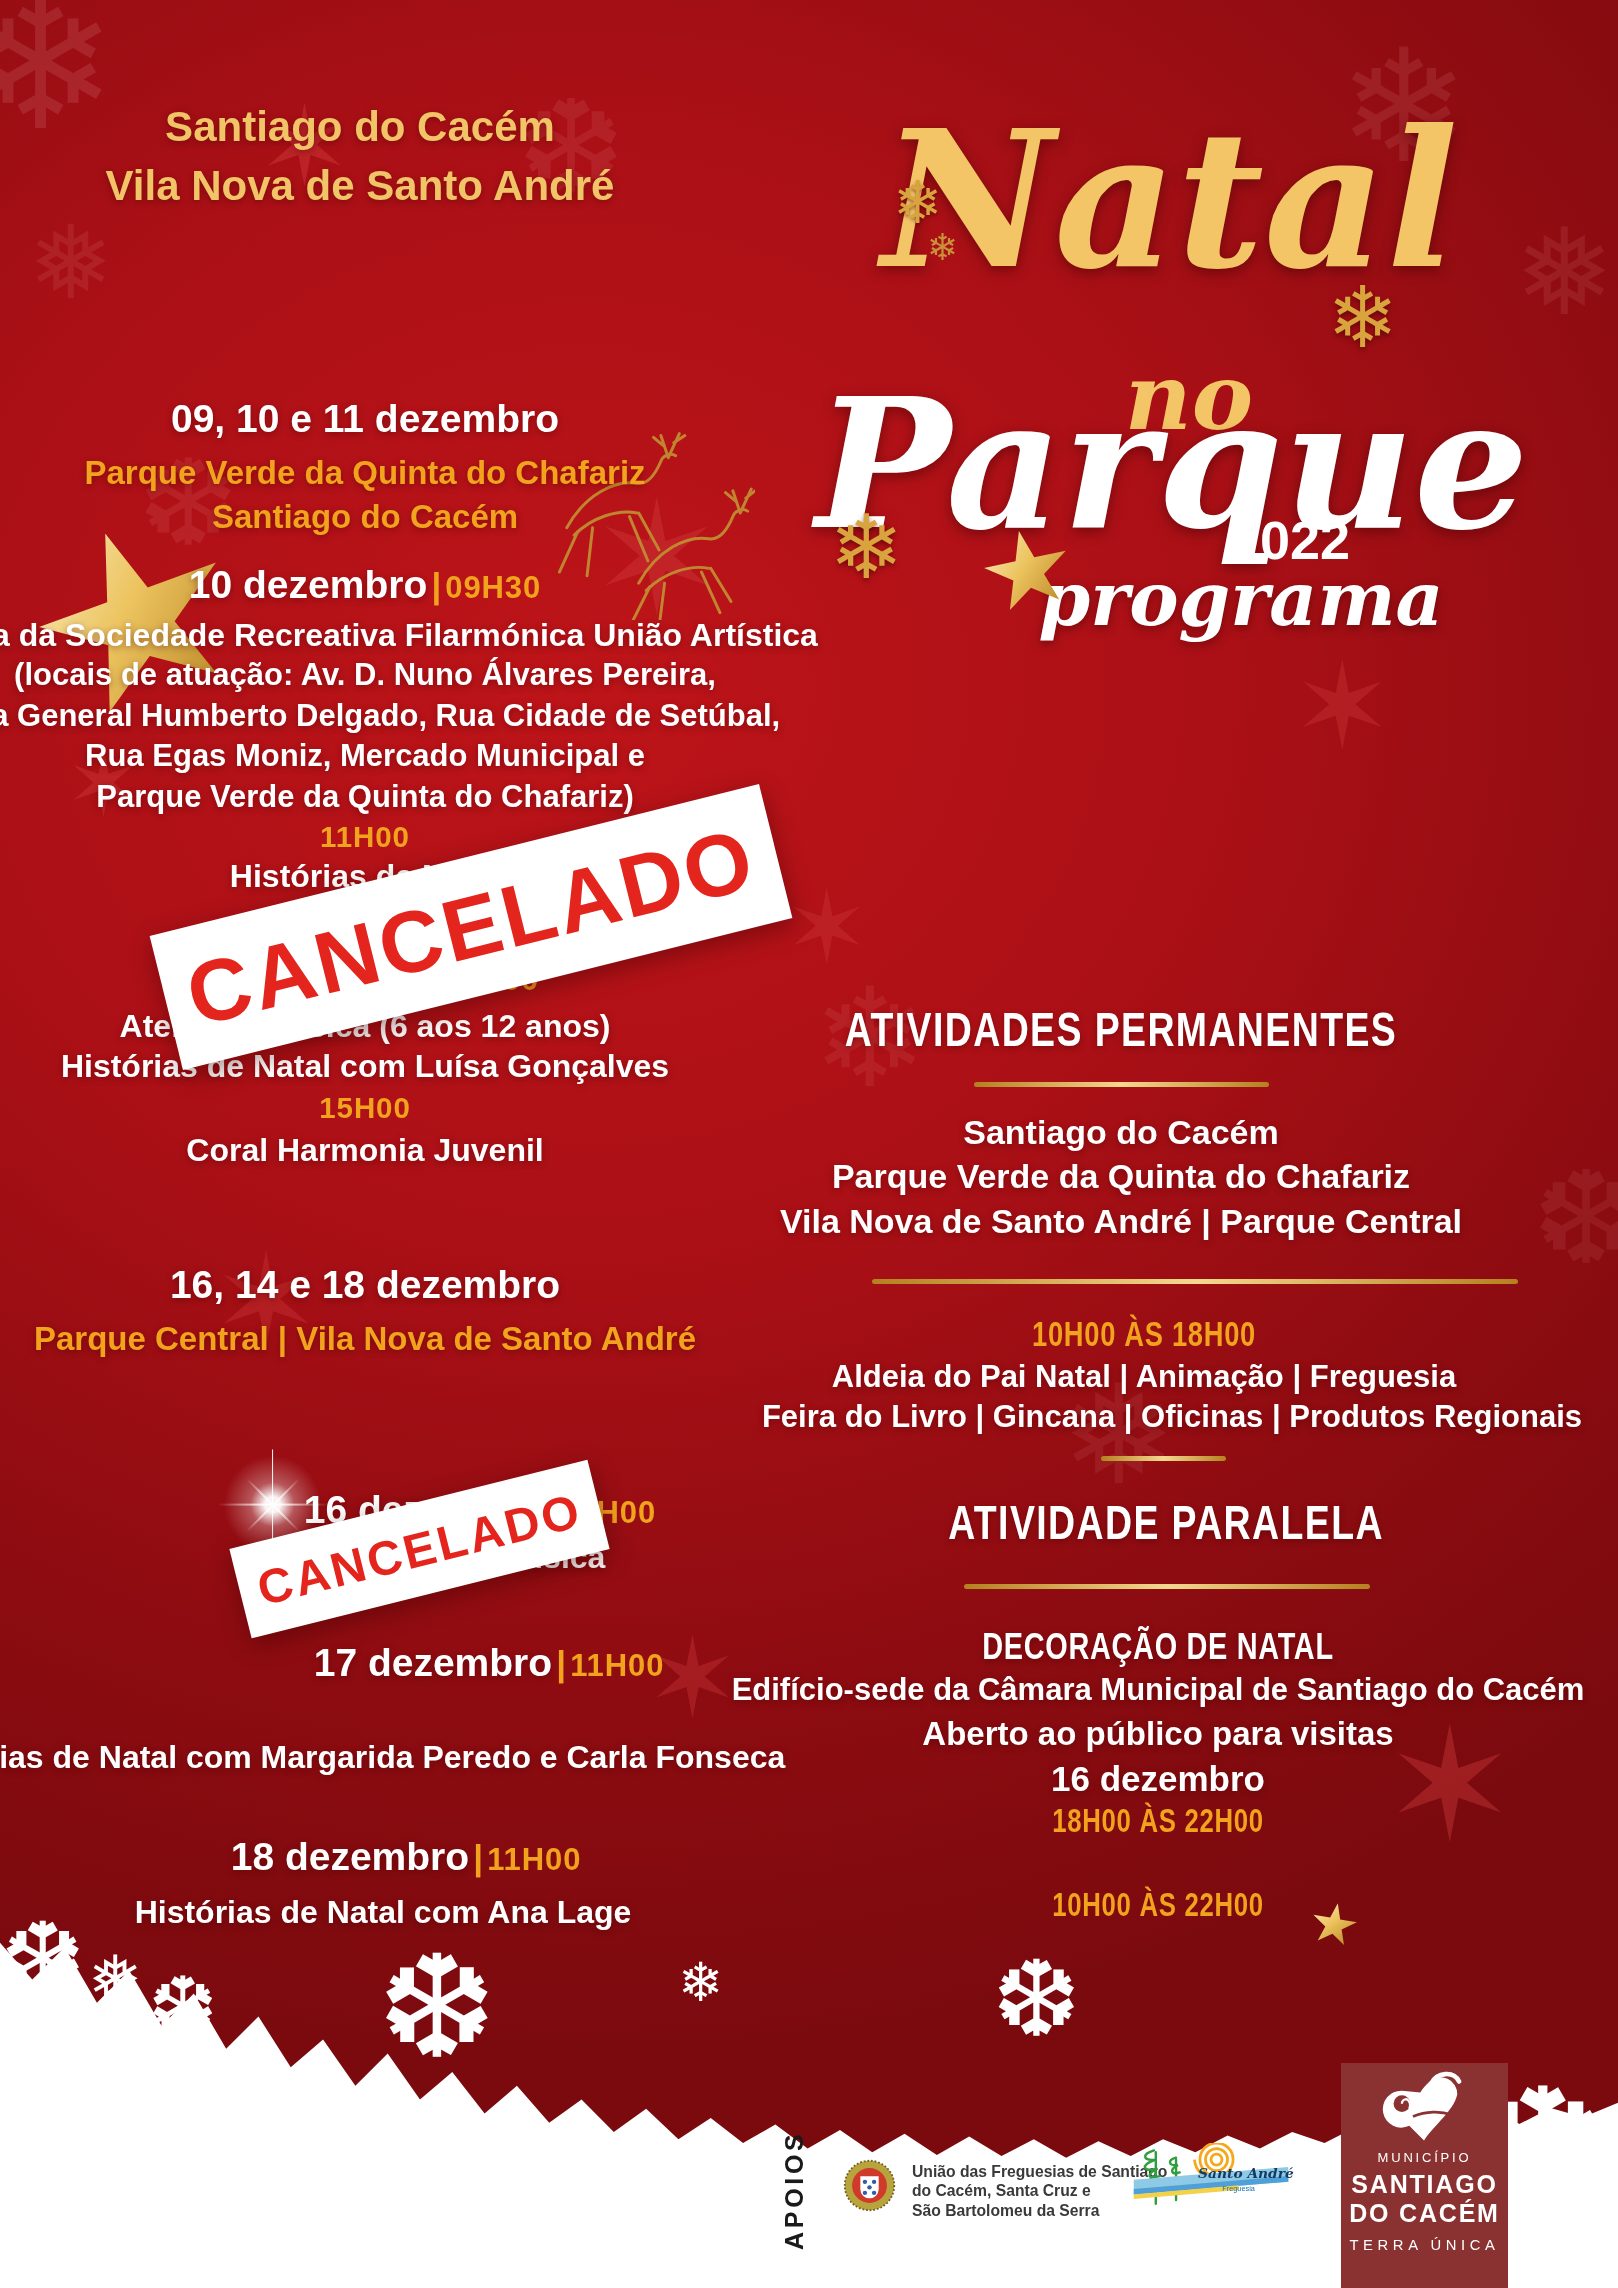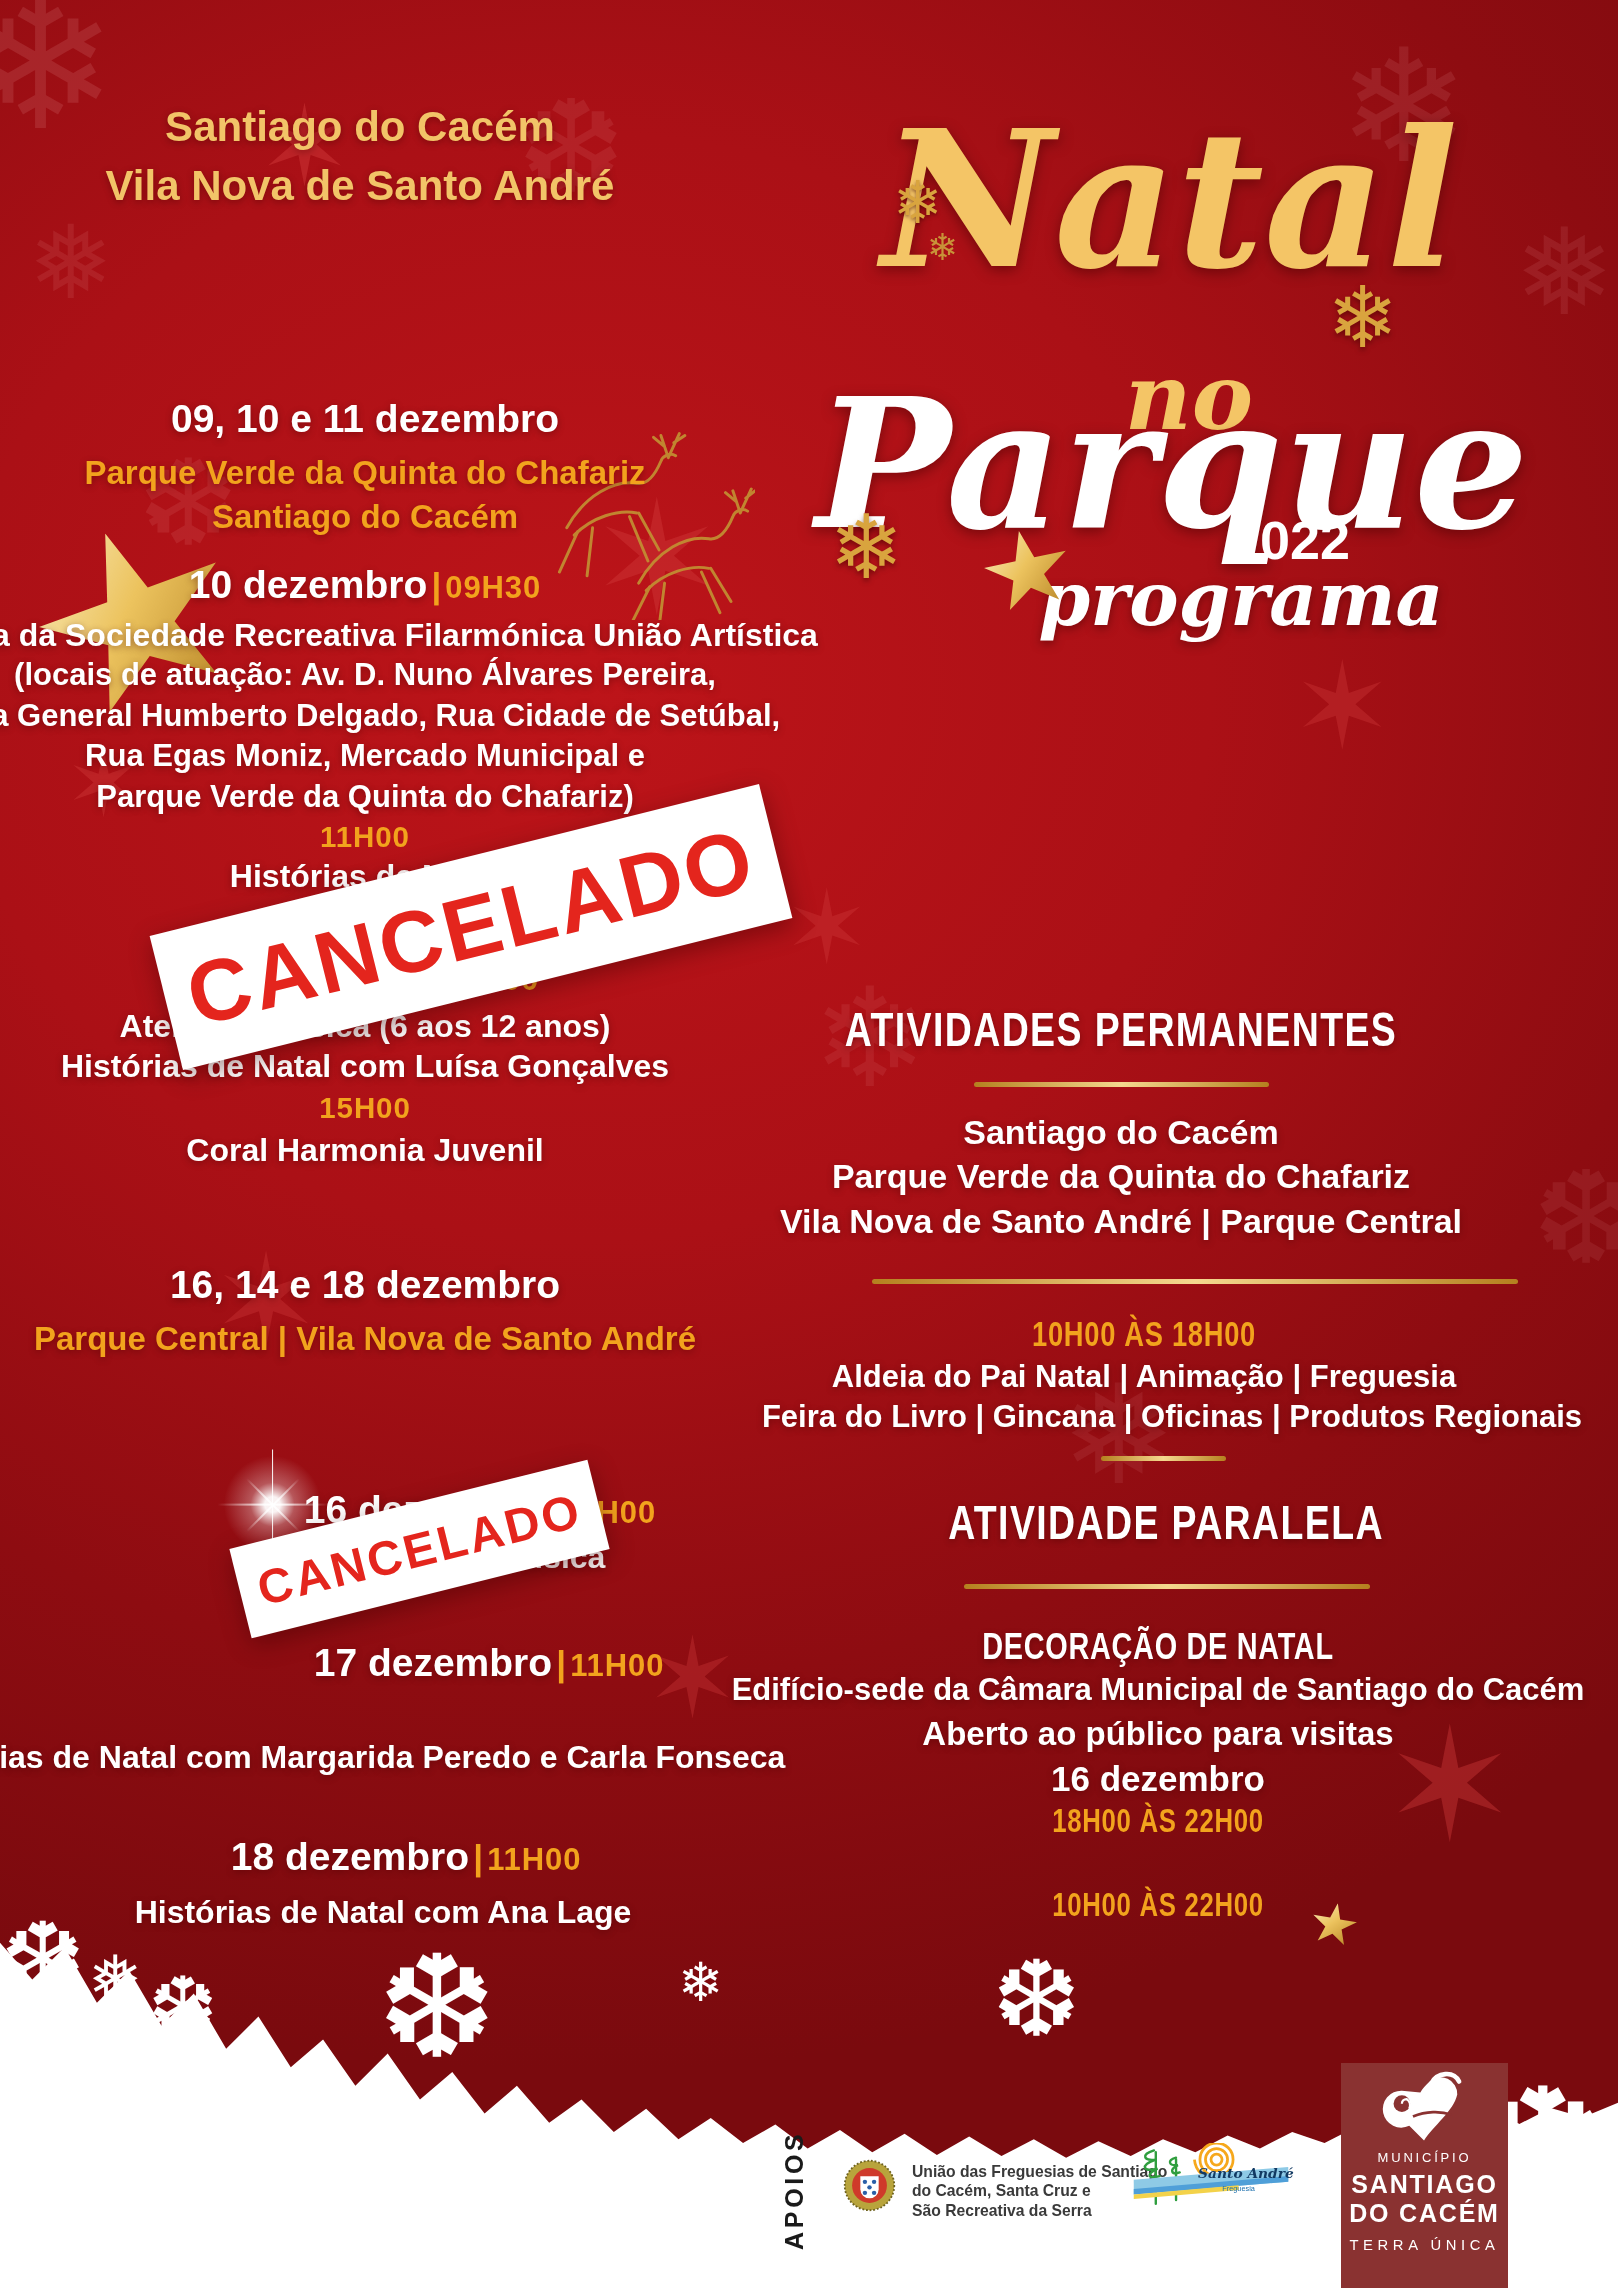--- a/index.html
+++ b/index.html
@@ -204,21 +204,21 @@
       <circle cx="25" cy="26" r="2.4"></circle>
         <circle cx="35" cy="26" r="2.4"></circle>
       <circle cx="30" cy="32" r="2.4"></circle>
         <circle cx="25" cy="38" r="2.4"></circle>
         <circle cx="35" cy="38" r="2.4"></circle>
     </g>
   </svg>
   <div class="abs footer-txt" style="left:912px;top:2162px;z-index:50;">
     <div>União das Freguesias de Santiago</div>
     <div>do Cacém, Santa Cruz e</div>
-    <div>São Recreativa da Serra</div>
+    <div>São Bartolomeu da Serra</div>
   </div>
 
   <svg class="abs" style="left:1128px;top:2143px;z-index:50;" width="166" height="69" viewBox="0 0 180 75">
     <g fill="none" stroke="#2f9e3e" stroke-width="2.6" stroke-linecap="round">
       <path d="M28,8 C14,12 16,20 30,18 C12,24 16,32 32,28 C18,34 22,40 34,36"></path>
       <path d="M30,10 L30,66"></path>
       <path d="M52,16 C42,19 44,25 54,24 C44,29 47,35 56,32"></path>
       <path d="M52,18 L52,62"></path>
     </g>
     <g fill="none" stroke="#f6a81c" stroke-width="3">

